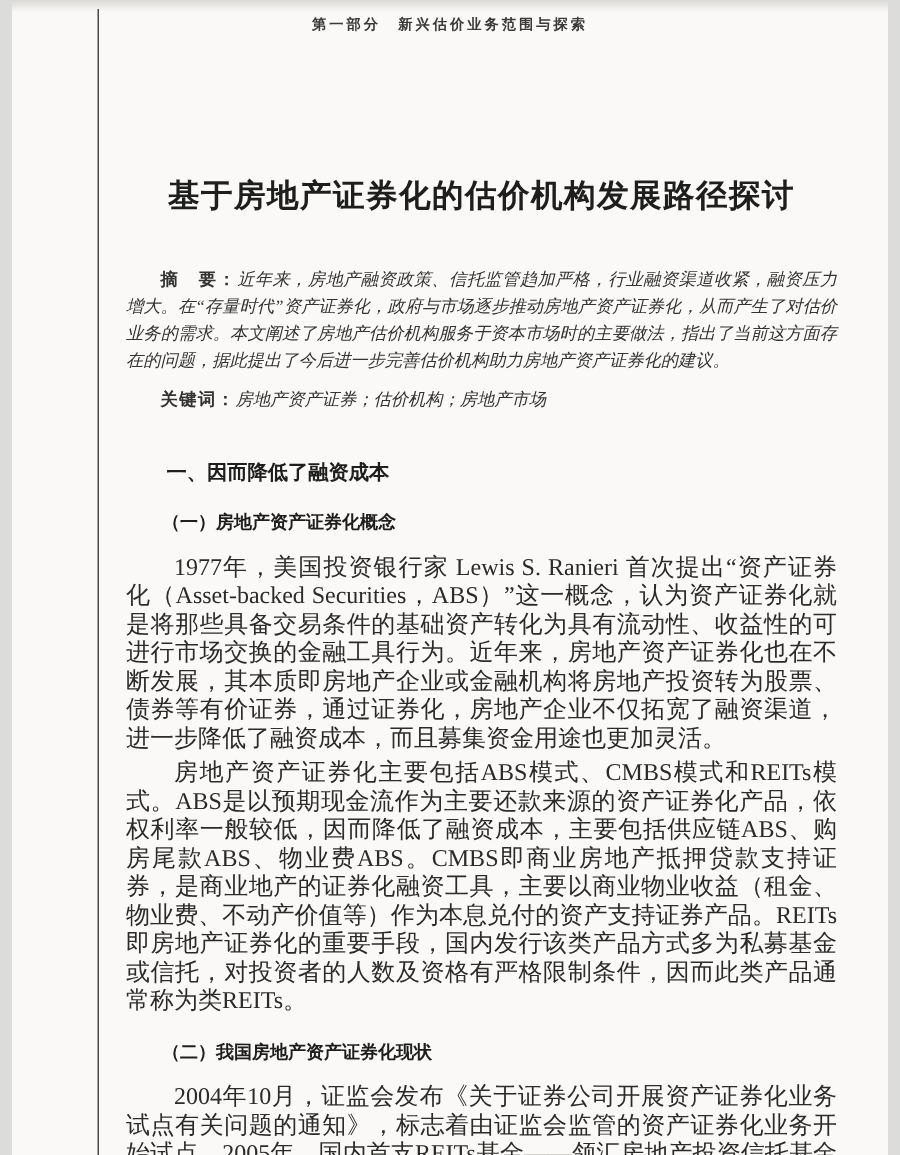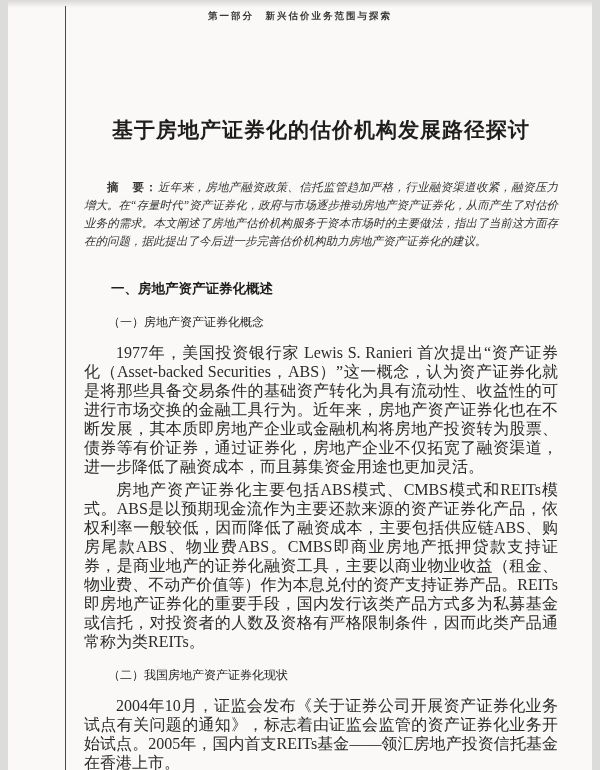--- a/index.html
+++ b/index.html
@@ -94,21 +94,21 @@
     margin-top: 30px;
     font-family: "Liberation Sans", "DejaVu Sans", sans-serif;
     font-weight: bold;
     font-size: 13.5px;
     text-indent: 2em;
     color: #1e1e1c;
   }
   .sub-heading {
     margin-top: 16px;
     font-family: "Liberation Sans", "DejaVu Sans", sans-serif;
-    font-weight: normal;
+    font-weight: bold;
     font-size: 12px;
     text-indent: 2em;
     color: #1e1e1c;
   }
   .body-para {
     margin: 4px 0 0 0;
     font-size: 16px;
     line-height: 19px;
     text-align: justify;
     text-indent: 2em;
@@ -126,23 +126,26 @@
 
   <div class="content">
 
     <h1 class="article-title">基于房地产证券化的估价机构发展路径探讨</h1>
 
 
     <div class="abstract">
       <div class="para">
         <b class="lbl">摘　要：</b><span>近年来，房地产融资政策、信托监管趋加严格，行业融资渠道收紧，融资压力增大。在“存量时代”资产证券化，政府与市场逐步推动房地产资产证券化，从而产生了对估价业务的需求。本文阐述了房地产估价机构服务于资本市场时的主要做法，指出了当前这方面存在的问题，据此提出了今后进一步完善估价机构助力房地产资产证券化的建议。</span>
       </div>
+      <div class="keywords">
+        <b class="lbl">关键词：</b><span>房地产资产证券；估价机构；房地产市场</span>
+      </div>
     </div>
 
-    <h2 class="sec-heading">一、房地产资产证券化概述</h2>
+    <h2 class="sec-heading">一、因而降低了融资成本</h2>
 
     <h3 class="sub-heading">（一）房地产资产证券化概念</h3>
 
     <p class="body-para">1977年，美国投资银行家 Lewis S. Ranieri 首次提出“资产证券化（Asset-backed Securities，ABS）”这一概念，认为资产证券化就是将那些具备交易条件的基础资产转化为具有流动性、收益性的可进行市场交换的金融工具行为。近年来，房地产资产证券化也在不断发展，其本质即房地产企业或金融机构将房地产投资转为股票、债券等有价证券，通过证券化，房地产企业不仅拓宽了融资渠道，进一步降低了融资成本，而且募集资金用途也更加灵活。</p>
 
     <p class="body-para">房地产资产证券化主要包括ABS模式、CMBS模式和REITs模式。ABS是以预期现金流作为主要还款来源的资产证券化产品，依权利率一般较低，因而降低了融资成本，主要包括供应链ABS、购房尾款ABS、物业费ABS。CMBS即商业房地产抵押贷款支持证券，是商业地产的证券化融资工具，主要以商业物业收益（租金、物业费、不动产价值等）作为本息兑付的资产支持证券产品。REITs即房地产证券化的重要手段，国内发行该类产品方式多为私募基金或信托，对投资者的人数及资格有严格限制条件，因而此类产品通常称为类REITs。</p>
 
     <h3 class="sub-heading">（二）我国房地产资产证券化现状</h3>
 
 

